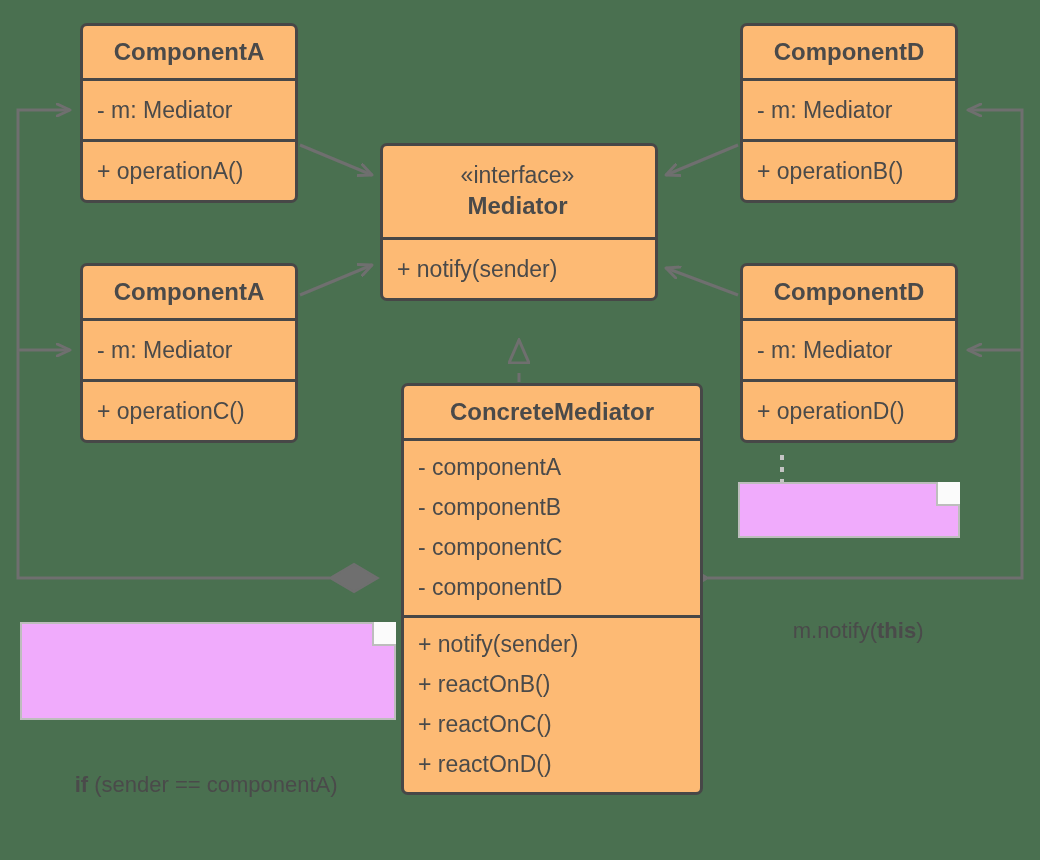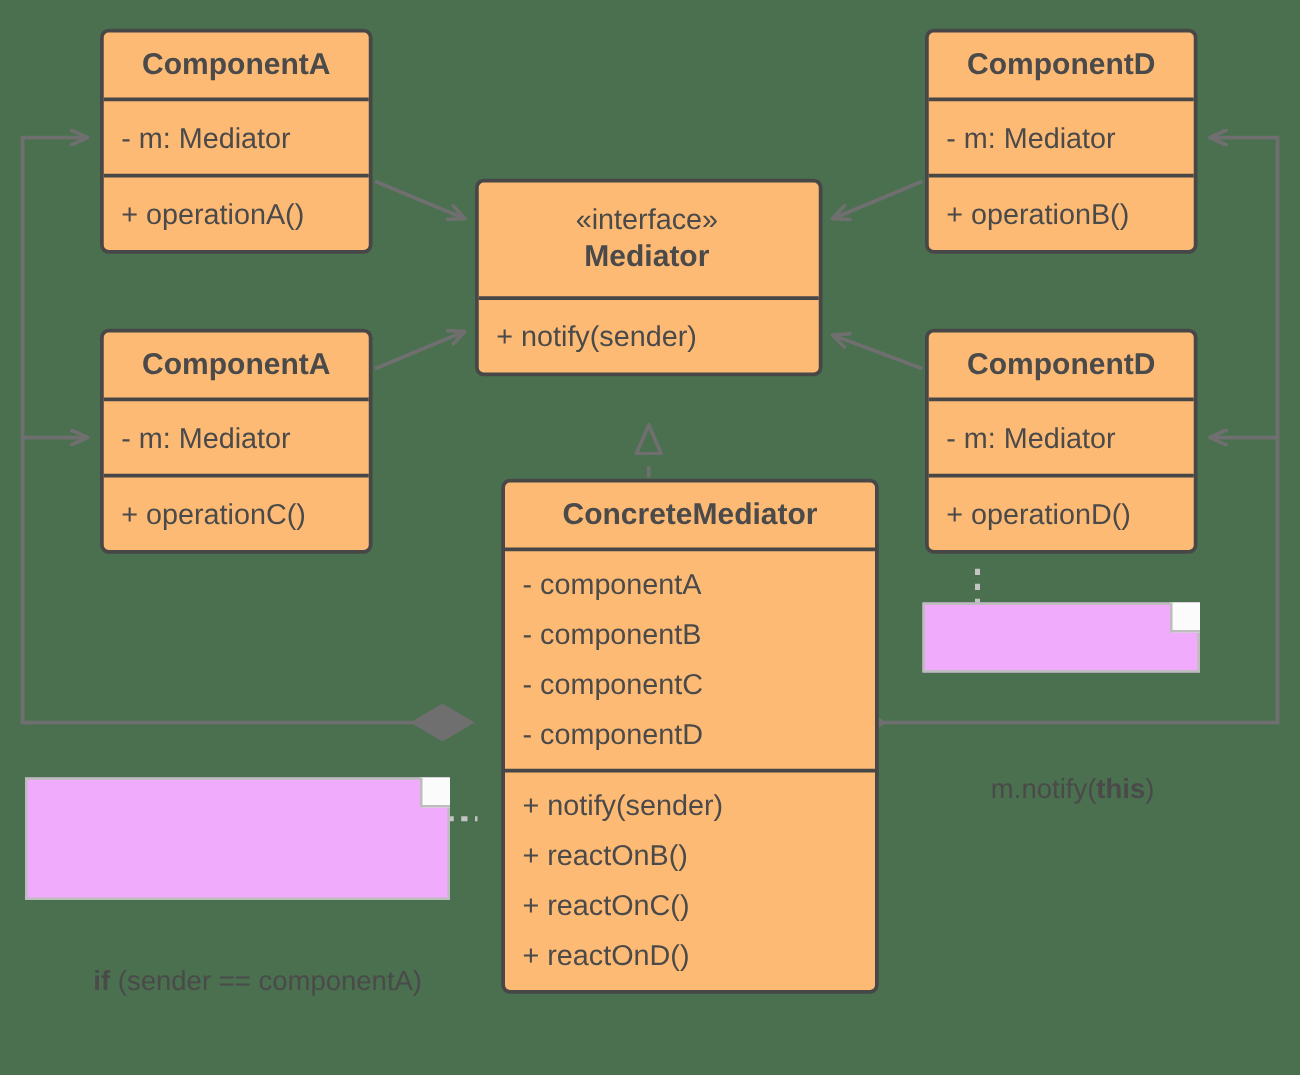--- a/index.html
+++ b/index.html
@@ -220,21 +220,21 @@
       <span class="uml-member">- componentD</span>
     </div>
     <div class="uml-row compartment">
       <span class="uml-member">+ notify(sender)</span>
       <span class="uml-member">+ reactOnB()</span>
       <span class="uml-member">+ reactOnC()</span>
       <span class="uml-member">+ reactOnD()</span>
     </div>
   </div>
 
-  <div class="uml-note" style="left:20px; top:622px; width:340px; height:98px;">
+  <div class="uml-note" style="left:20px; top:622px; width:376px; height:98px;">
     <span class="fold"></span>
     <div>
       <b>if</b><span> (sender == componentA)</span>
     </div>
     
   </div>
 
   <div class="uml-note" style="left:738px; top:482px; width:222px; height:56px; line-height:30px; padding:12px 16px;">
     <span class="fold"></span>
     <div>

